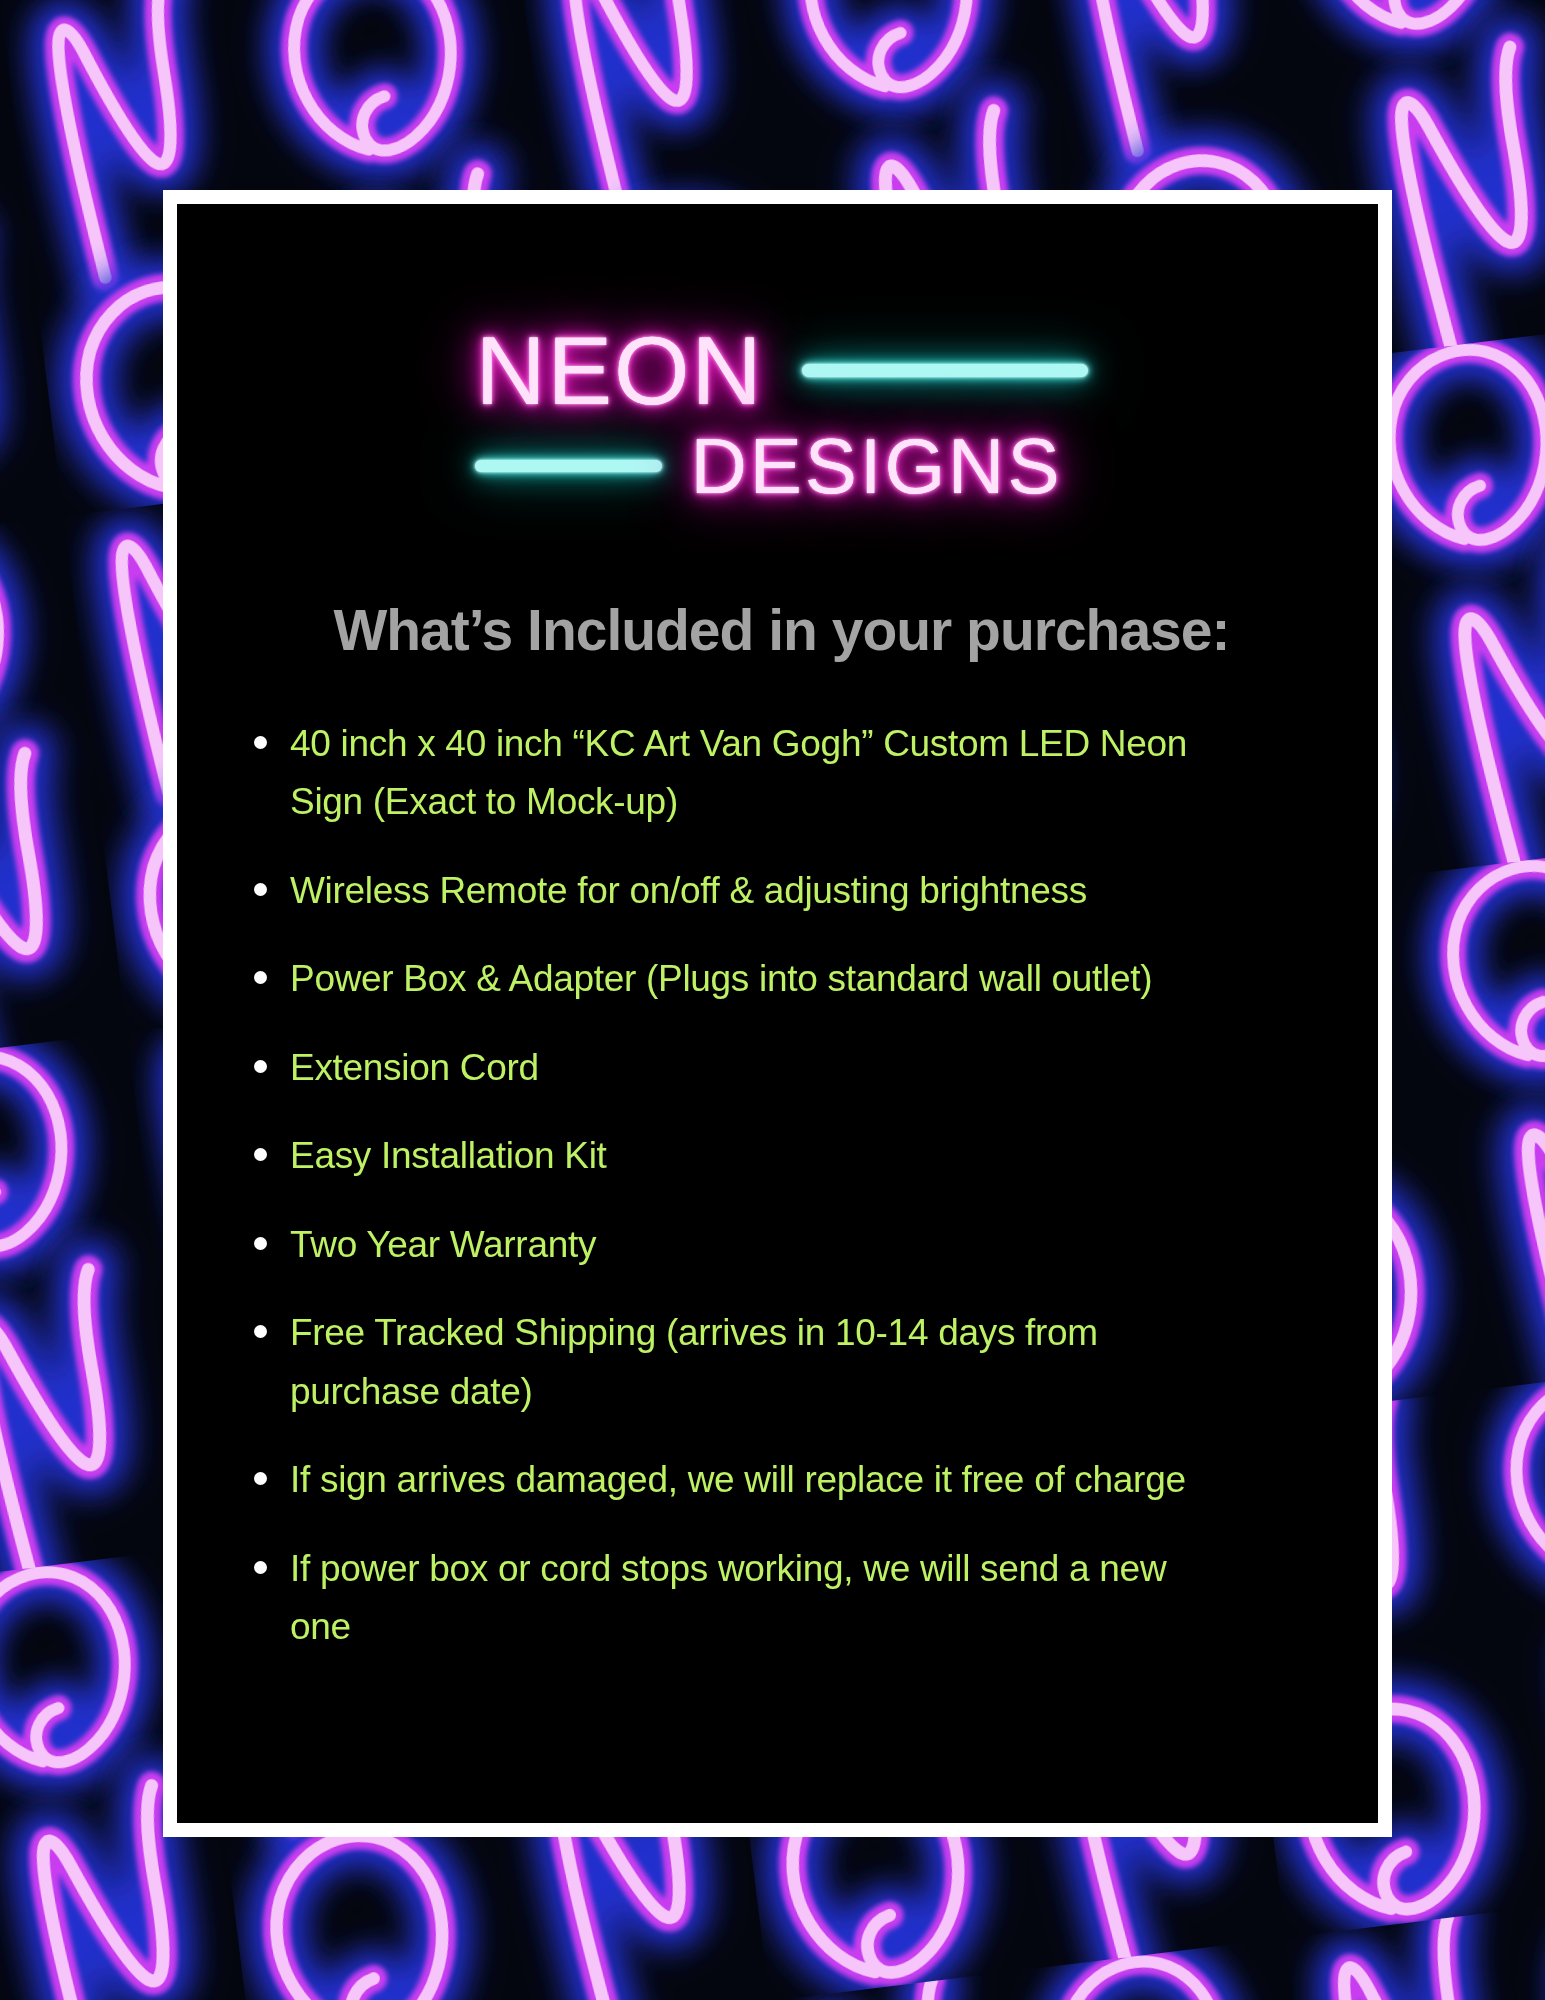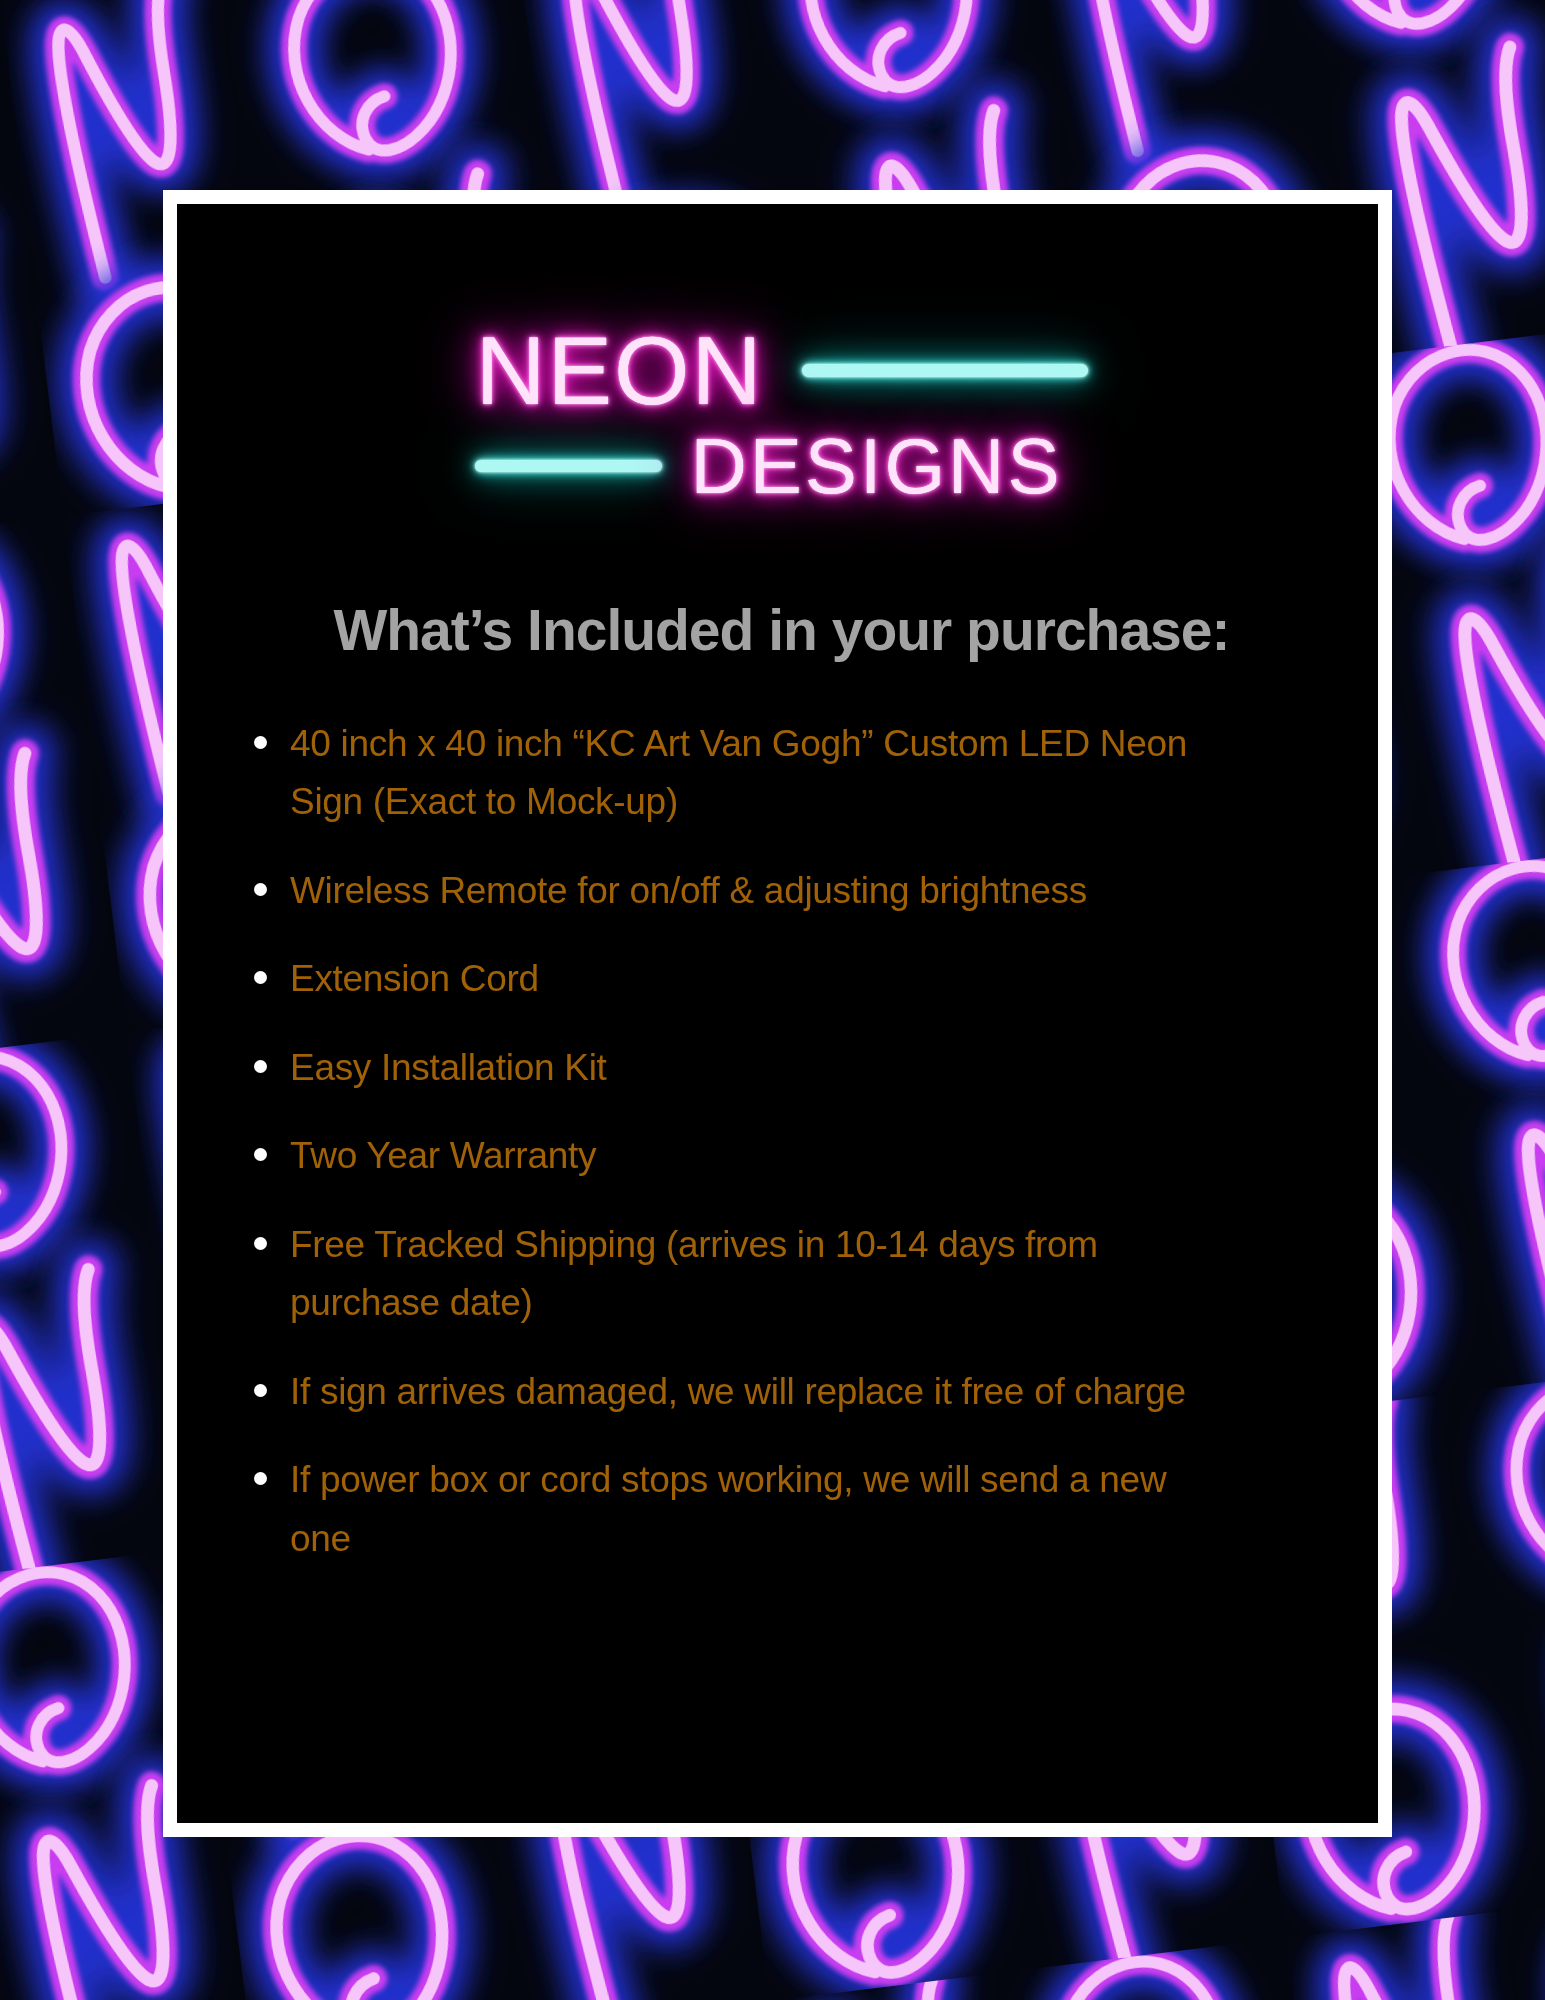--- a/index.html
+++ b/index.html
@@ -62,21 +62,21 @@
     font-size:57px;
     font-weight:900;
     letter-spacing:-1px;
   }
   
   .included-list{
     list-style:none;
     margin:52px 40px 0 67px;
     padding:0;
     max-width:960px;
-    color:#a16207;
+    color:#bef264;
     font-size:37px;
     line-height:1.58;
     letter-spacing:-0.3px;
   }
   .included-list li{
     position:relative;
     padding-left:38px;
     margin-bottom:30px;
   }
   .included-list li .dot{
@@ -138,20 +138,21 @@
         <span class="tube-dash dash-short"></span>
         <span class="neon-word word-designs">DESIGNS</span>
       </div>
     </div>
 
     <h1 class="heading">What’s Included in your purchase:</h1>
 
     <ul class="included-list">
       <li><span class="dot"></span><span>40 inch x 40 inch “KC Art Van Gogh” Custom LED Neon Sign (Exact to Mock-up)</span></li>
       <li><span class="dot"></span><span>Wireless Remote for on/off &amp; adjusting brightness</span></li>
+      <li><span class="dot"></span><span>Power Box &amp; Adapter (Plugs into standard wall outlet)</span></li>
       <li><span class="dot"></span><span>Extension Cord</span></li>
       <li><span class="dot"></span><span>Easy Installation Kit</span></li>
       <li><span class="dot"></span><span>Two Year Warranty</span></li>
       <li><span class="dot"></span><span>Free Tracked Shipping (arrives in 10-14 days from purchase date)</span></li>
       <li><span class="dot"></span><span>If sign arrives damaged, we will replace it free of charge</span></li>
       <li><span class="dot"></span><span>If power box or cord stops working, we will send a new one</span></li>
     </ul>
 
   </div>
 </div>

